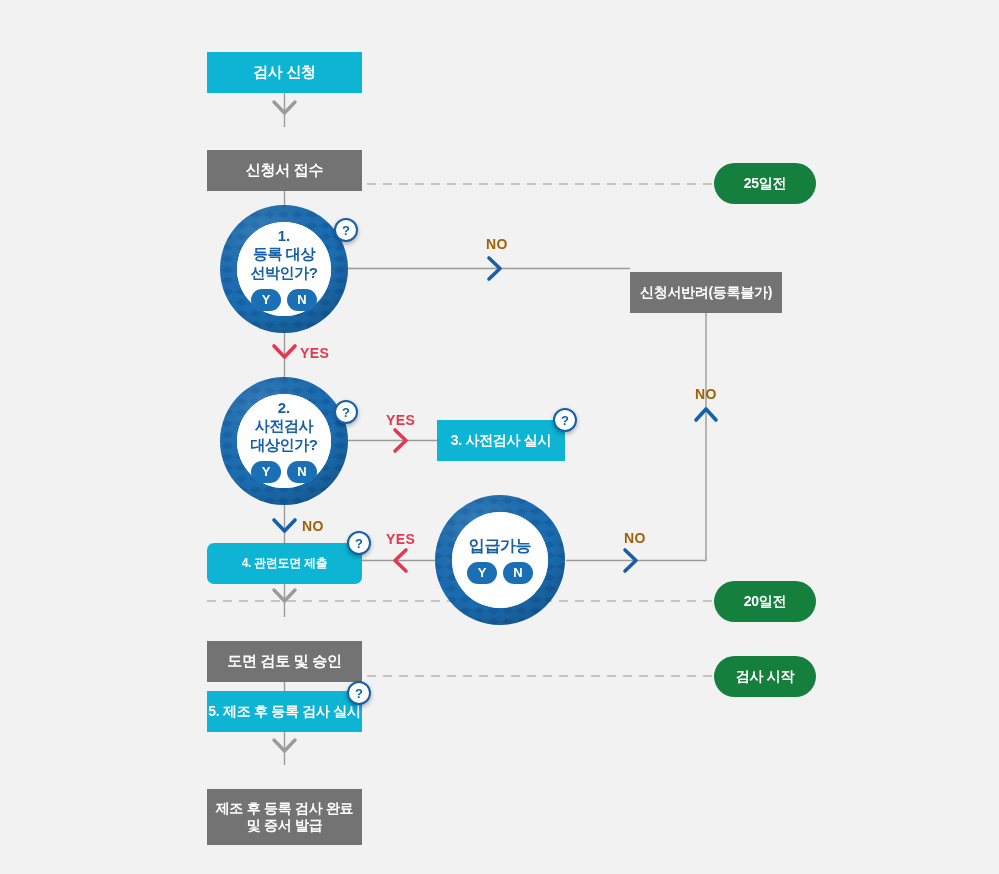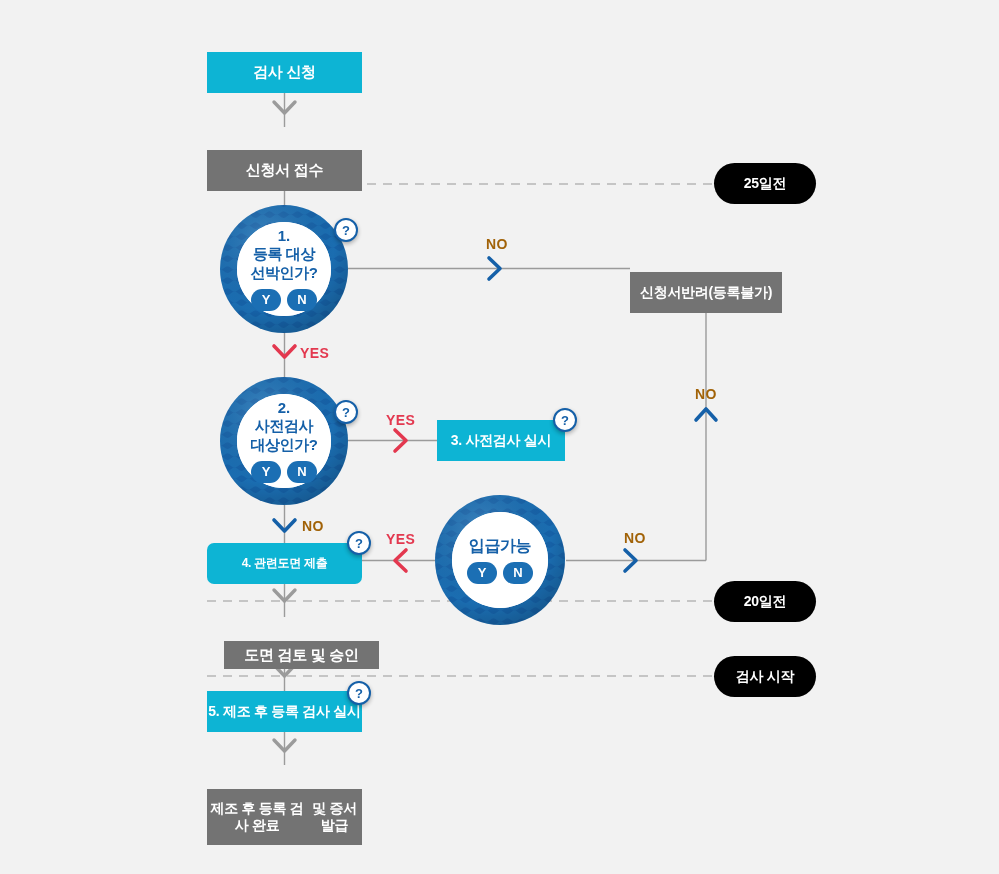--- a/index.html
+++ b/index.html
@@ -24,21 +24,21 @@
     letter-spacing:-0.3px;
     line-height:1.25;
     box-sizing:border-box;
   }
   .box.cyan{background:#0db4d4;}
   .box.teal{background:#737373;margin-top:24px;}
 
   
   .pill{
     position:absolute;
-    background:#000000;
+    background:#15803d;
     color:#ffffff;
     border-radius:26px;
     display:flex;align-items:center;justify-content:center;
     font-weight:bold;font-size:14px;
     letter-spacing:-0.3px;
     box-sizing:border-box;
   }
 
   
   .circle{
@@ -210,32 +210,32 @@
     <span>?</span>
   </div>
 
   <div class="box cyan" style="left:207px;top:543px;width:155px;height:41px;font-size:12px;border-radius:7px;">
     <span>4. 관련도면 제출</span>
   </div>
   <div class="qbadge" style="left:347px;top:531px;">
     <span>?</span>
   </div>
 
-  <div class="box teal" style="left:224px;top:617px;width:155px;height:28px;font-size:15px;">
+  <div class="box teal" style="left:207px;top:617px;width:155px;height:41px;font-size:15px;">
     <span>도면 검토 및 승인</span>
   </div>
 
   <div class="box cyan" style="left:207px;top:691px;width:155px;height:41px;font-size:14px;">
     <span>5. 제조 후 등록 검사 실시</span>
   </div>
   <div class="qbadge" style="left:347px;top:681px;">
     <span>?</span>
   </div>
 
-  <div class="box teal" style="left:207px;top:765px;width:155px;height:56px;font-size:14px;flex-direction:row;">
+  <div class="box teal" style="left:207px;top:765px;width:155px;height:56px;font-size:14px;flex-direction:column;">
     <span>제조 후 등록 검사 완료</span>
     <span>및 증서 발급</span>
   </div>
 
   <div class="circle" style="left:220px;top:205px;width:128px;height:128px;background:transparent;box-shadow:none;">
     <div class="inner" style="left:17px;top:17px;width:94px;height:94px;">
       <div class="c-num">1.</div>
       <div class="c-txt">등록 대상</div>
       <div class="c-txt">선박인가?</div>
       <div class="yn">

